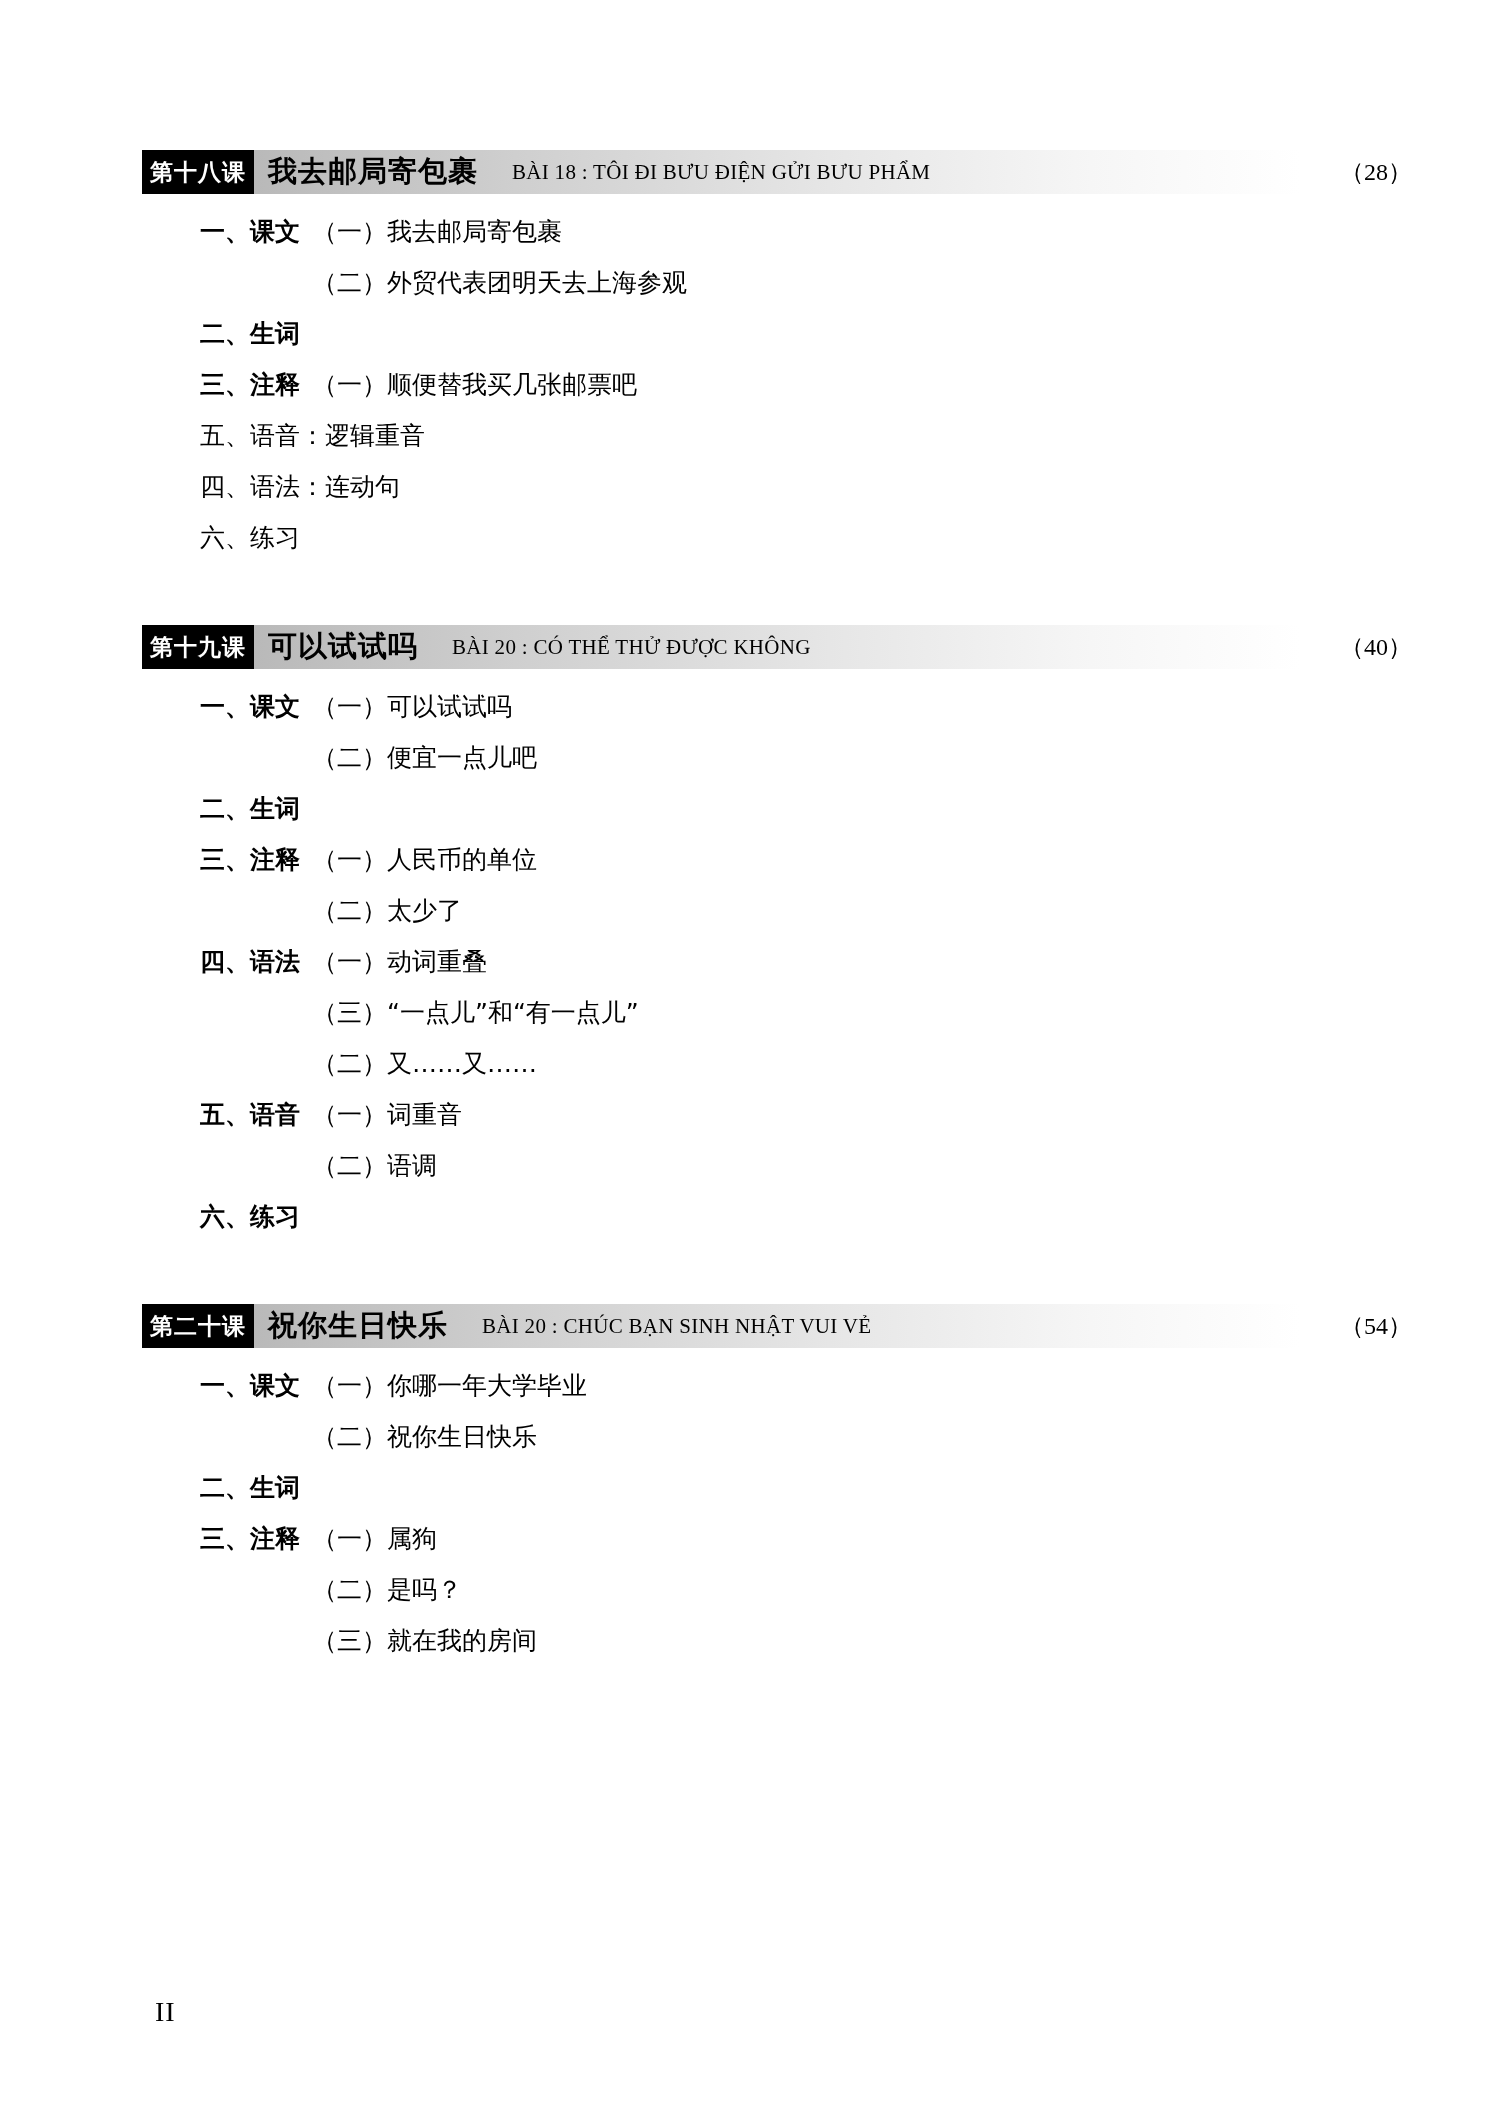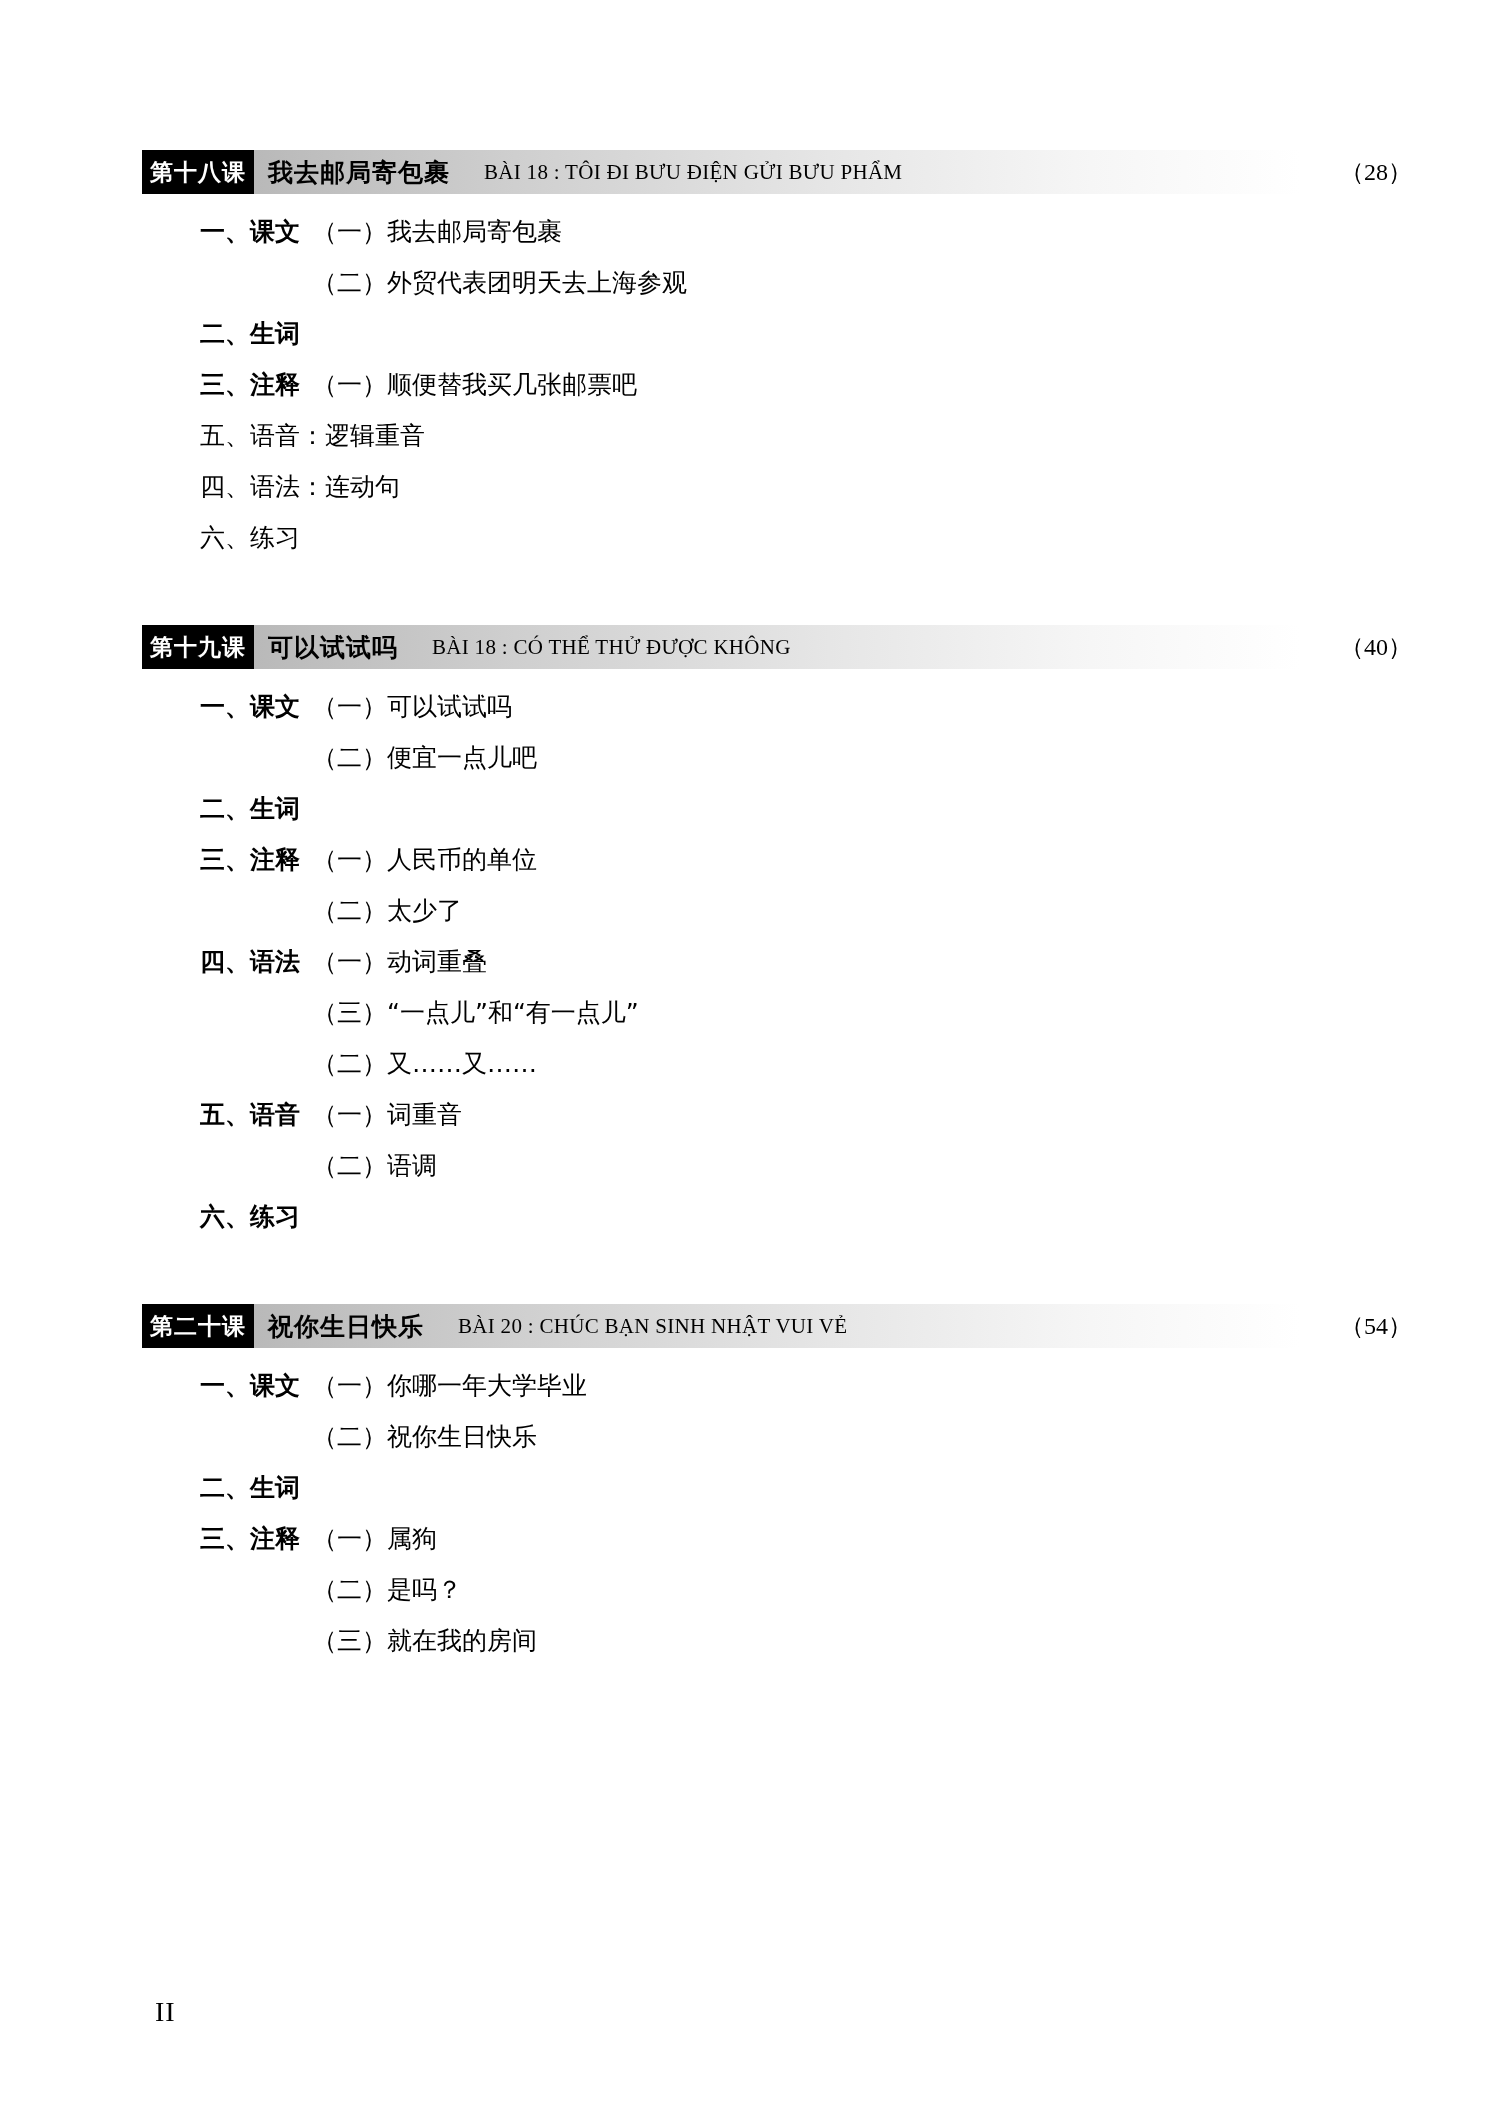--- a/index.html
+++ b/index.html
@@ -56,21 +56,21 @@
     background: linear-gradient(to right, #b9b9b9 0%, #cfcfcf 25%, #e6e6e6 55%, #f6f6f6 80%, #ffffff 100%);
     display: flex;
     align-items: center;
     padding-left: 14px;
     height: 44px;
     box-sizing: border-box;
   }
   .lesson-title-cn {
     font-family: Liberation Serif, serif;
     font-weight: bold;
-    font-size: 25px;
+    font-size: 29px;
     letter-spacing: 1px;
     white-space: nowrap;
   }
   .lesson-title-vi {
     font-family: "Liberation Serif", serif;
     font-size: 21px;
     margin-left: 34px;
     white-space: nowrap;
     letter-spacing: 0.3px;
   }
@@ -184,21 +184,21 @@
       </div>
     </div>
 
     <div class="gap-lg"></div>
 
     <div class="lesson">
       <div class="lesson-header">
         <div class="lesson-number">第十九课</div>
         <div class="lesson-titlebar">
           <span class="lesson-title-cn">可以试试吗</span>
-          <span class="lesson-title-vi">BÀI 18 : CÓ THỂ THỬ ĐƯỢC KHÔNG</span>
+          <span class="lesson-title-vi">BÀI 20 : CÓ THỂ THỬ ĐƯỢC KHÔNG</span>
         </div>
         <div class="lesson-page">（40）</div>
       </div>
       <div class="entries">
         <div class="entry">
           <span class="entry-label">一、课文</span>
           <span class="entry-sub">（一）可以试试吗</span>
         </div>
         <div class="cont-row">
           <span class="cont-spacer"></span>

